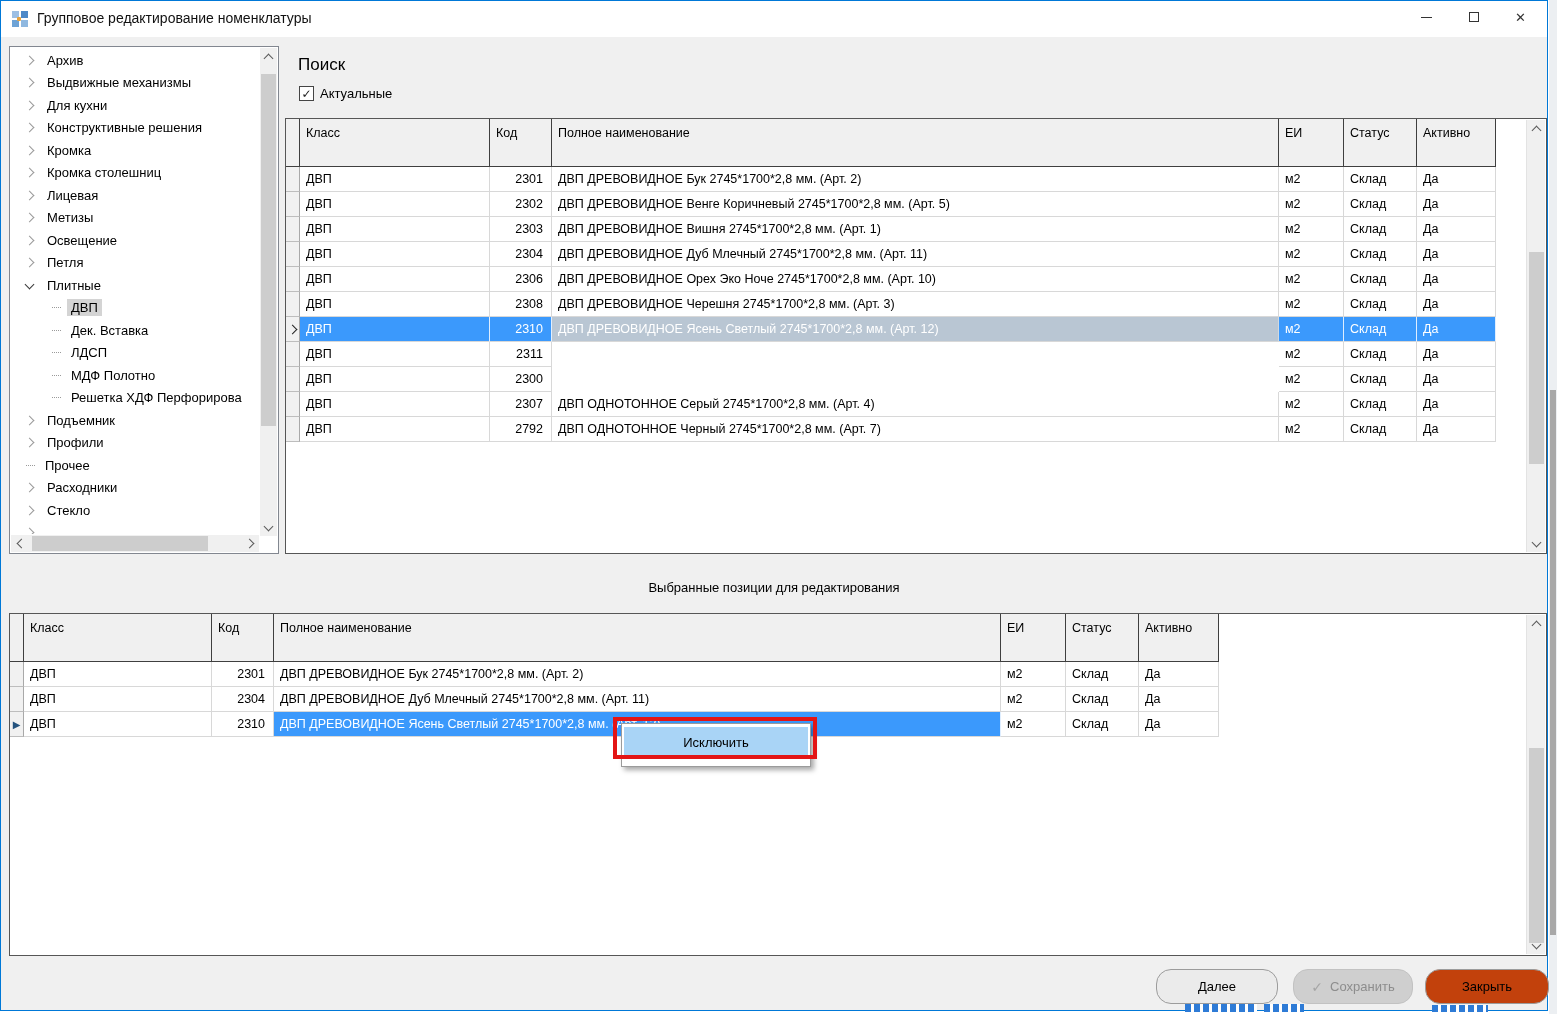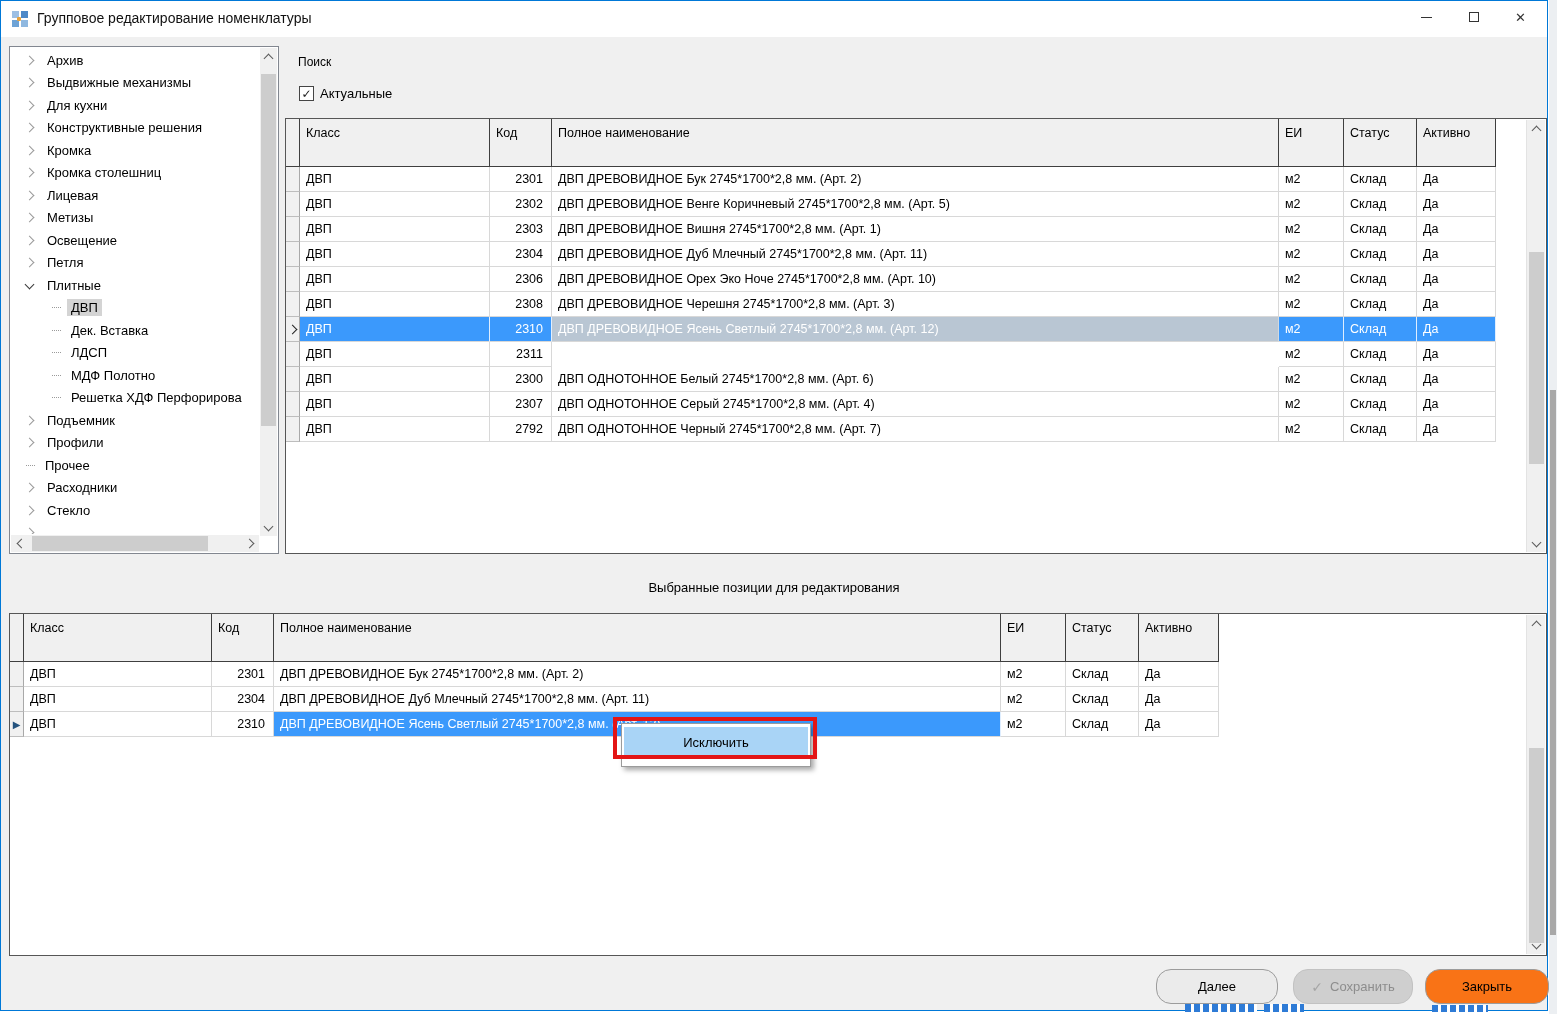--- a/index.html
+++ b/index.html
@@ -40,21 +40,21 @@
   .sa{width:7px;height:7px;border-right:1.4px solid #5a5a5a;border-bottom:1.4px solid #5a5a5a;}
   .sa-up{transform:rotate(-135deg);margin-top:4px;}
   .sa-down{transform:rotate(45deg);margin-top:-3px;}
   .sa-left{transform:rotate(135deg);margin-left:4px;}
   .sa-right{transform:rotate(-45deg);margin-left:-3px;}
   .sb-thumb{position:absolute;background:#cdcdcd;}
   .tree-vs{right:1px;top:1px;width:17px;height:488px;}
   .tree-hs{left:1px;right:19px;bottom:1px;height:17px;}
 
   
-  .search-label{position:absolute;left:297px;top:54px;font-size:12px;}
+  .search-label{position:absolute;left:297px;top:54px;font-size:17px;}
   .chk{position:absolute;left:298px;top:85px;display:flex;align-items:center;font-size:13px;}
   .chk-box{width:15px;height:15px;border:1px solid #454545;background:#fff;margin-right:6px;
            display:flex;align-items:center;justify-content:center;}
   .chk-box::after{content:"✓";font-size:12px;color:#1a1a1a;}
   .search-input{position:absolute;left:427px;top:79px;width:1110px;height:30px;border:1px solid #828790;
                 padding:0 9px;font-size:13px;font-family:inherit;background:#fff;outline:none;}
   .search-input::placeholder{color:#7f7f7f;}
 
   
   .grid{position:absolute;background:#fff;border:1px solid #565656;overflow:hidden;}
@@ -84,21 +84,21 @@
              display:flex;align-items:center;justify-content:center;font-size:13px;}
   .red-box{position:absolute;left:612px;top:716px;width:204px;height:42px;border:4px solid #e31515;z-index:5;}
 
   
   .btn{position:absolute;top:968px;height:35px;display:flex;align-items:center;justify-content:center;
        font-size:13px;cursor:default;border-radius:15px;}
   .btn-next{left:1155px;width:122px;background:#ebebeb;border:1px solid #9c9c9c;}
   .btn-save{left:1292px;width:120px;background:#cfcfcf;border:1px solid #c2c2c2;color:#8d8d8d;}
   .save-check{margin-right:7px;}
   .save-check::after{content:"✓";color:#a5a5a5;font-size:14px;}
-  .btn-close{left:1424px;width:124px;background:#f97316;border:1px solid #9c9c9c;}
+  .btn-close{left:1424px;width:124px;background:#c2410c;border:1px solid #9c9c9c;}
 
   
   .right-strip{position:absolute;left:1549px;top:0;width:8px;height:1014px;background:#eceff2;}
   .right-strip-bar{position:absolute;left:1550px;top:390px;width:6px;height:545px;background:#a8a8a8;}
   .frag{position:absolute;height:8px;z-index:6;
         background:repeating-linear-gradient(90deg,#2e7bd6 0 6px,#ffffff 6px 9px);}
   .frag1{left:1185px;top:1004px;width:72px;}
   .frag2{left:1264px;top:1004px;width:40px;}
   .frag3{left:1432px;top:1005px;width:56px;height:7px;}
 </style>
@@ -333,21 +333,20 @@
           <div class="g-c" style="left: 14px; width: 190px;">ДВП</div>
           <div class="g-c num" style="left: 204px; width: 62px;">2311</div>
           <div class="g-c" style="left: 993px; width: 65px;">м2</div>
           <div class="g-c" style="left: 1058px; width: 73px;">Склад</div>
           <div class="g-c" style="left: 1131px; width: 79px;">Да</div>
         </div>
         <div class="g-r" style="top: 248px; width: 1210px;">
           <div class="g-c g-ind" style="left: 0px; width: 14px;"></div>
           <div class="g-c" style="left: 14px; width: 190px;">ДВП</div>
           <div class="g-c num" style="left: 204px; width: 62px;">2300</div>
-          <div class="g-c" style="left: 266px; width: 727px;">ДВП ОДНОТОННОЕ Белый  2745*1700*2,8 мм. (Арт. 6)</div>
           <div class="g-c" style="left: 993px; width: 65px;">м2</div>
           <div class="g-c" style="left: 1058px; width: 73px;">Склад</div>
           <div class="g-c" style="left: 1131px; width: 79px;">Да</div>
         </div>
         <div class="g-r" style="top: 273px; width: 1210px;">
           <div class="g-c g-ind" style="left: 0px; width: 14px;"></div>
           <div class="g-c" style="left: 14px; width: 190px;">ДВП</div>
           <div class="g-c num" style="left: 204px; width: 62px;">2307</div>
           <div class="g-c" style="left: 266px; width: 727px;">ДВП ОДНОТОННОЕ Серый 2745*1700*2,8 мм. (Арт. 4)</div>
           <div class="g-c" style="left: 993px; width: 65px;">м2</div>

